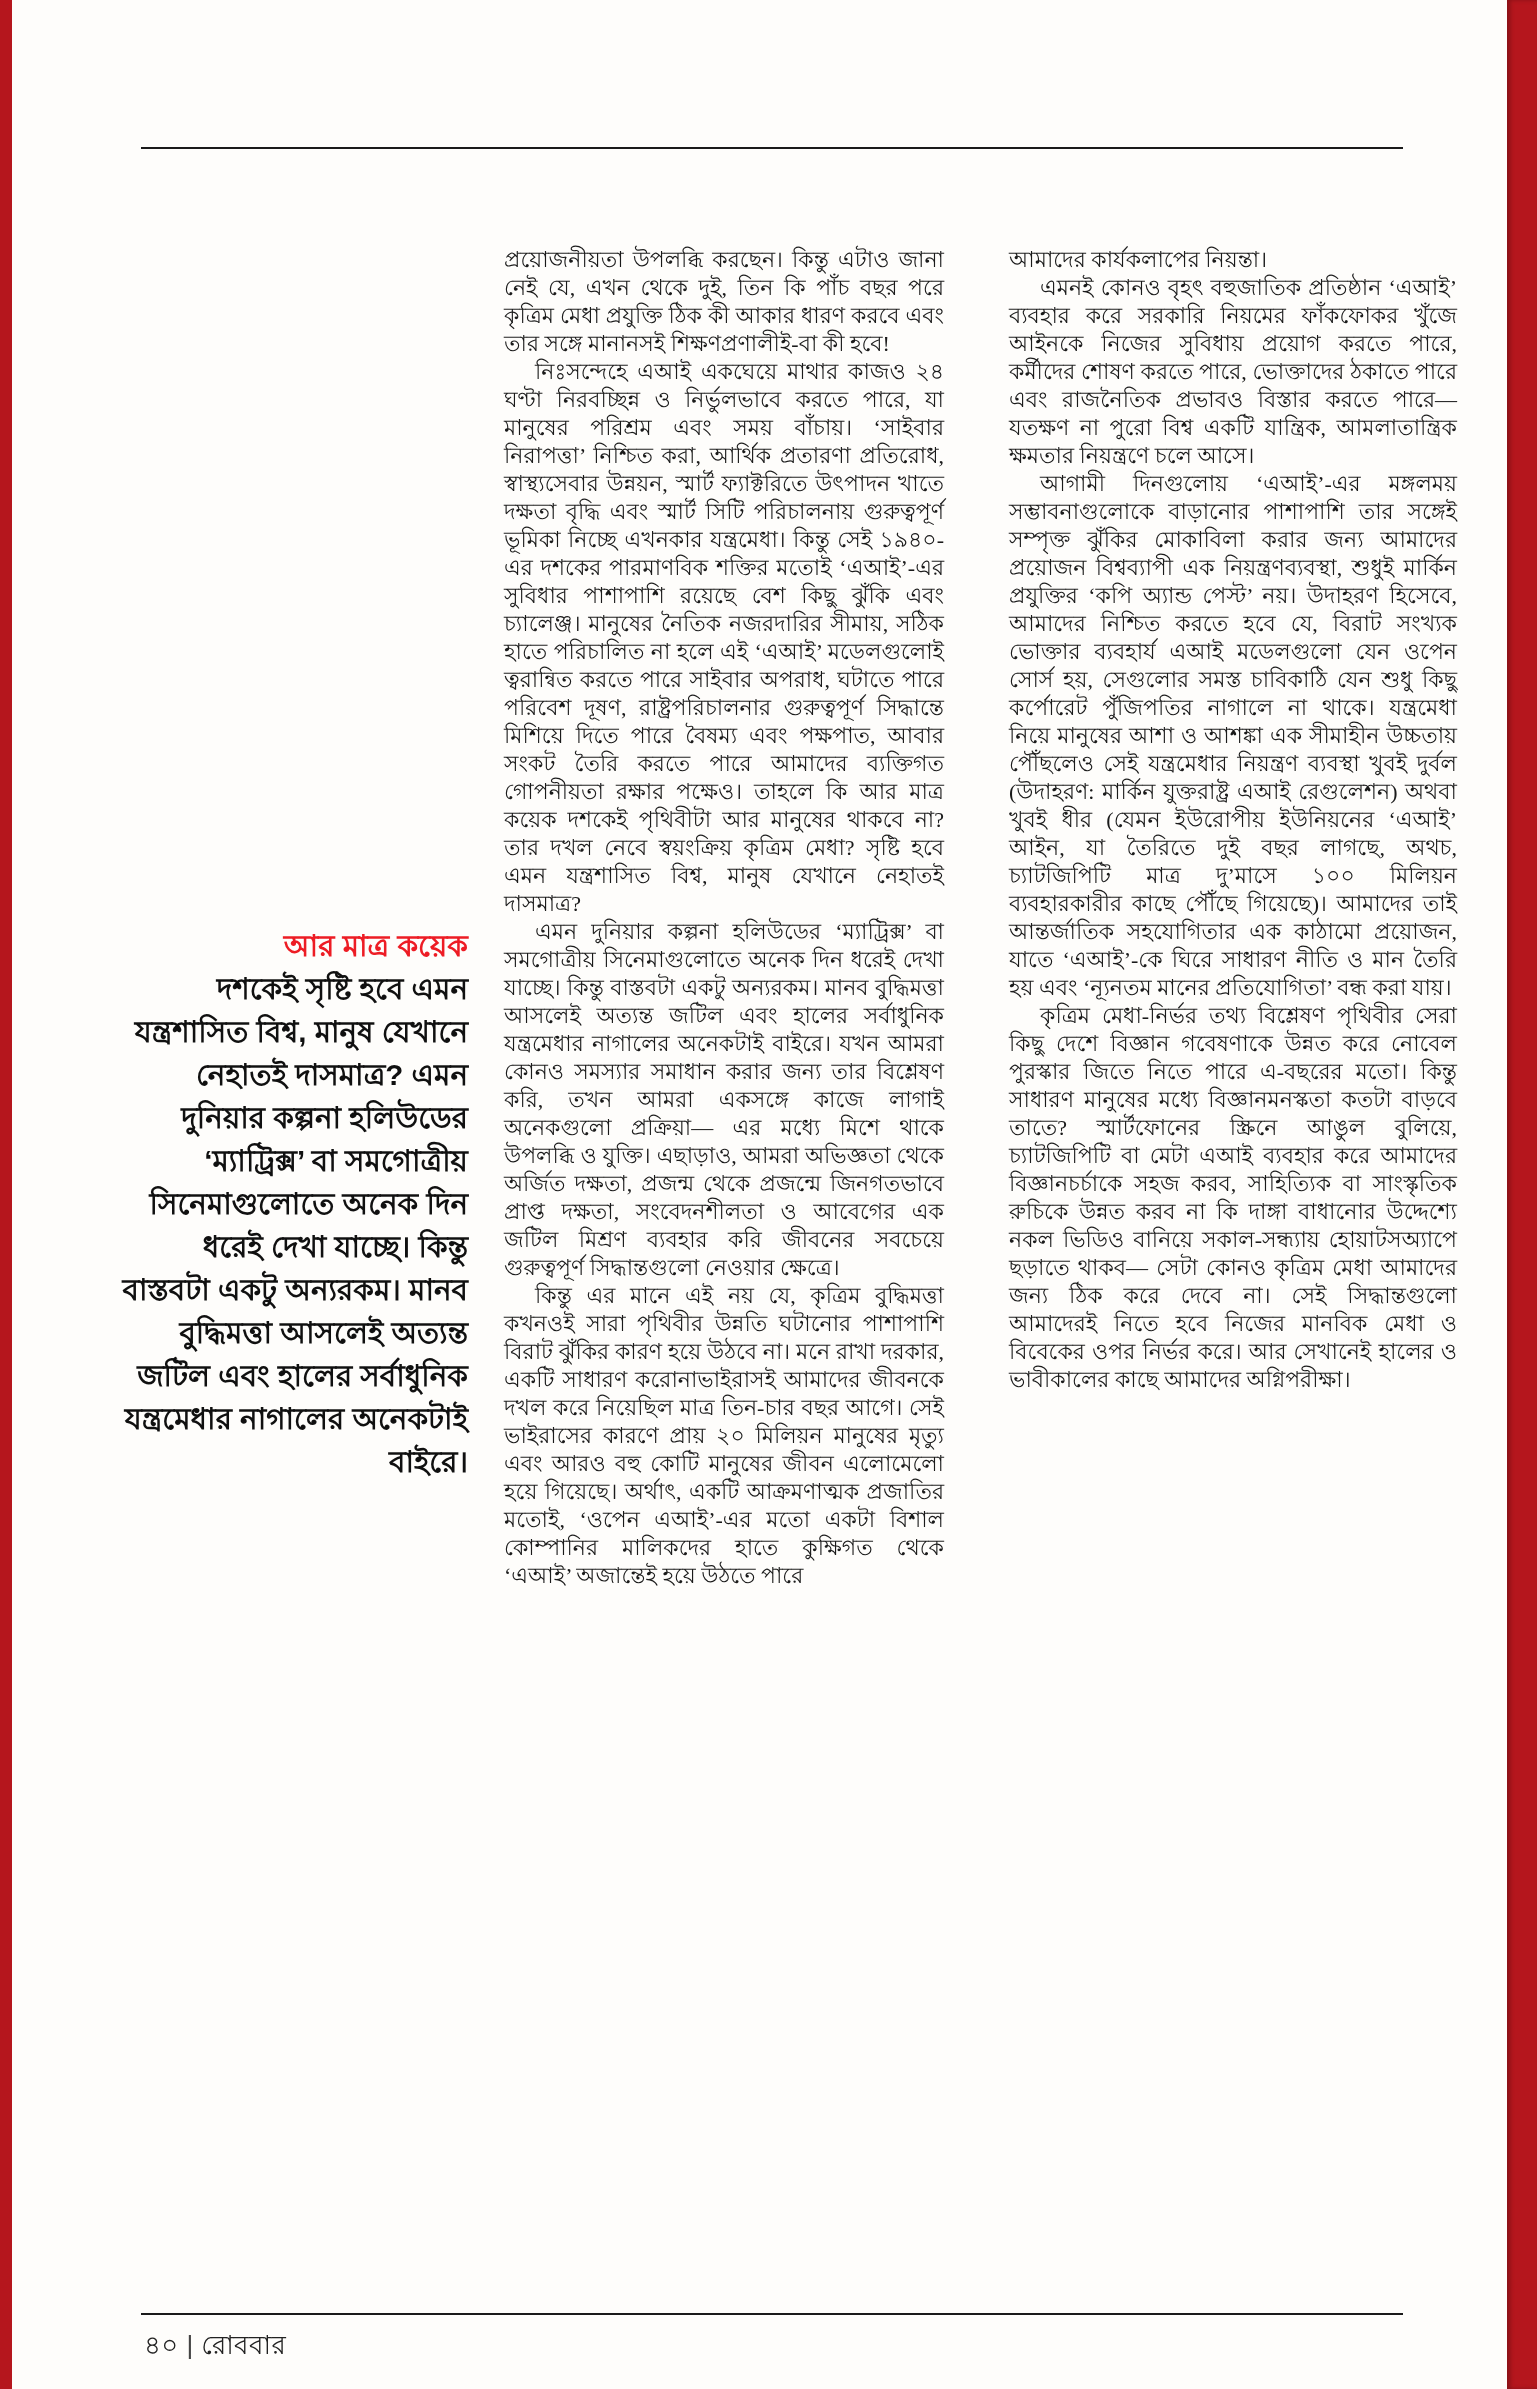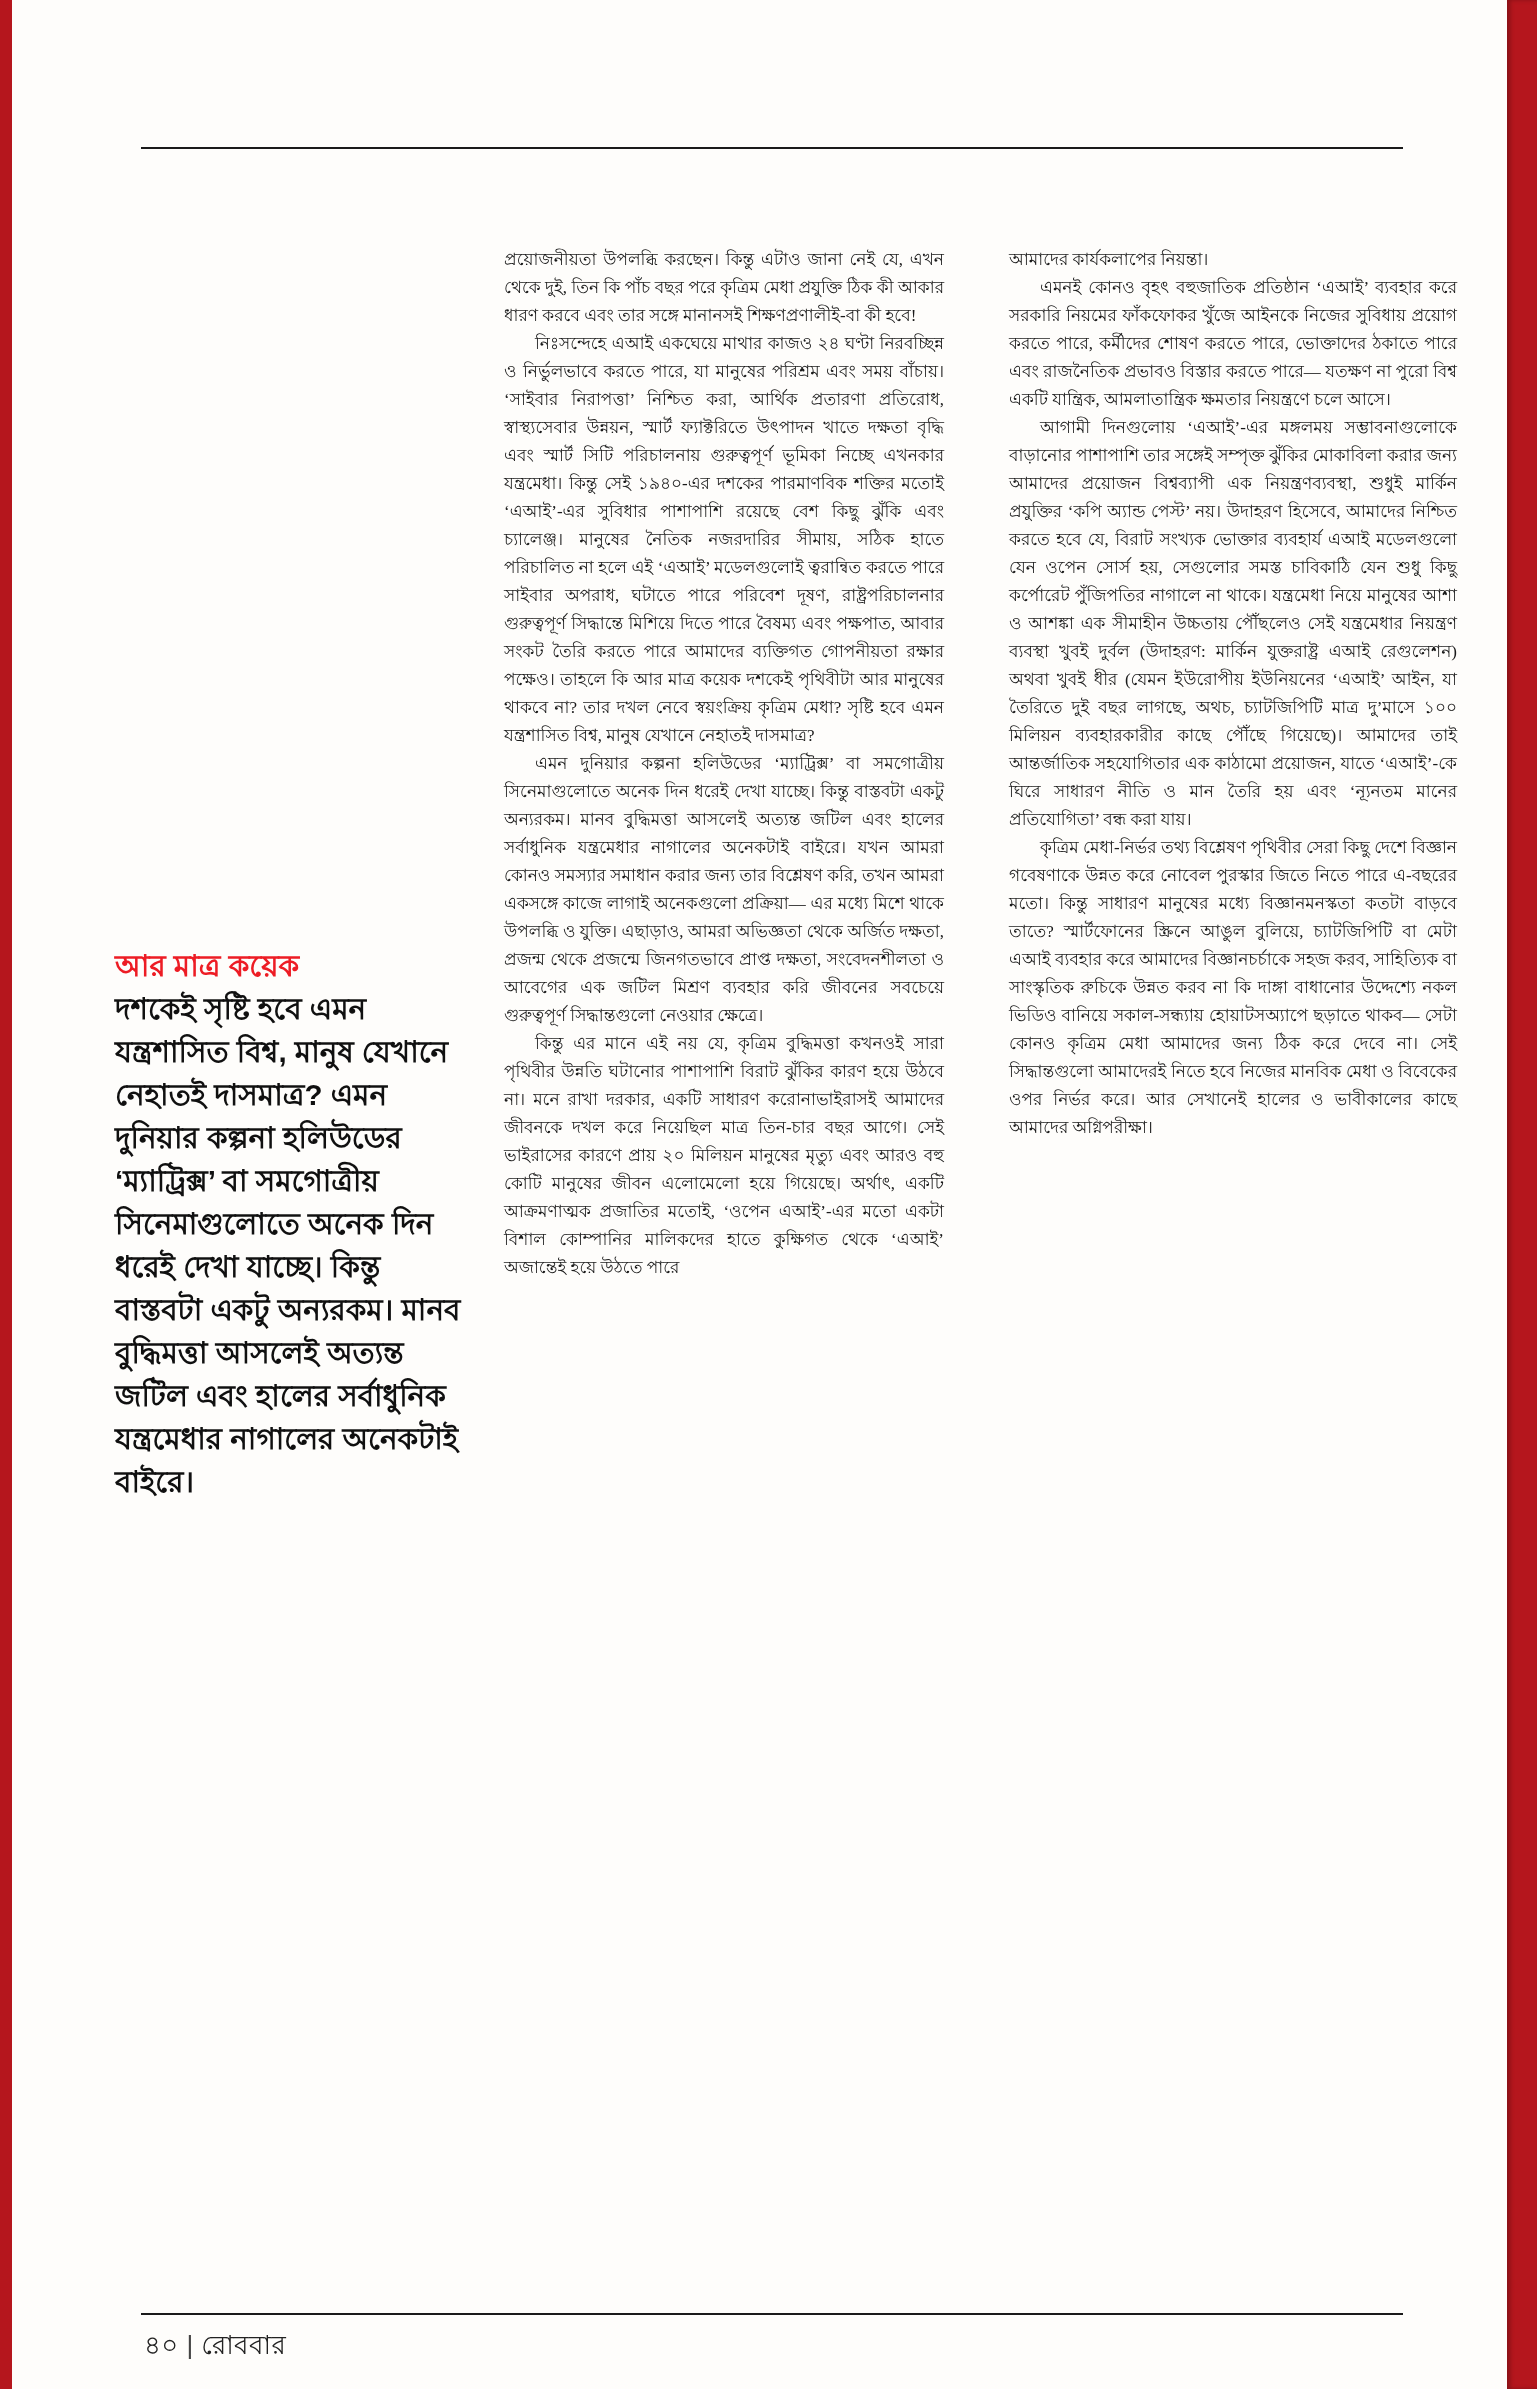--- a/index.html
+++ b/index.html
@@ -12,30 +12,30 @@
     overflow:hidden;
   }
   .edge{position:absolute;top:0;height:100%;}
   .edge.left{left:0;width:12.4px;background:#b5161d;}
   .edge.right{right:0;width:31px;background:#b5161d;box-shadow:inset 3.1px 0 4.7px rgba(0,0,0,.25);}
   .rule{position:absolute;left:141px;width:1262px;height:1.6px;background:#1a1a1a;}
   .rule.top{top:147px;}
   .rule.bottom{top:2313px;}
   .col{
     position:absolute;top:246px;
-    font-size:17px;line-height:28px;
+    font-size:22px;line-height:28px;
     color:#1a1a1a;text-align:justify;
   }
   .col1{left:504px;width:440px;}
   .col2{left:1009px;width:448px;}
   .col p{margin:0;text-indent:31px;}
   .col p.cont{text-indent:0;}
   .pullquote{
-    position:absolute;left:115px;width:353px;top:944px;
-    font-weight:bold;
+    position:absolute;left:115px;width:353px;top:924px;
+    text-align:right;font-weight:bold;
     font-size:29.5px;line-height:43px;color:#101010;
     font-family:"Liberation Sans","DejaVu Sans",sans-serif;
   }
   .pq-red{display:block;color:#ed1c24;}
   .footer{
     position:absolute;left:144px;top:2325px;
     font-size:26px;color:#222;
     font-family:"Liberation Sans","DejaVu Sans",sans-serif;
     letter-spacing:0.4px;
   }

